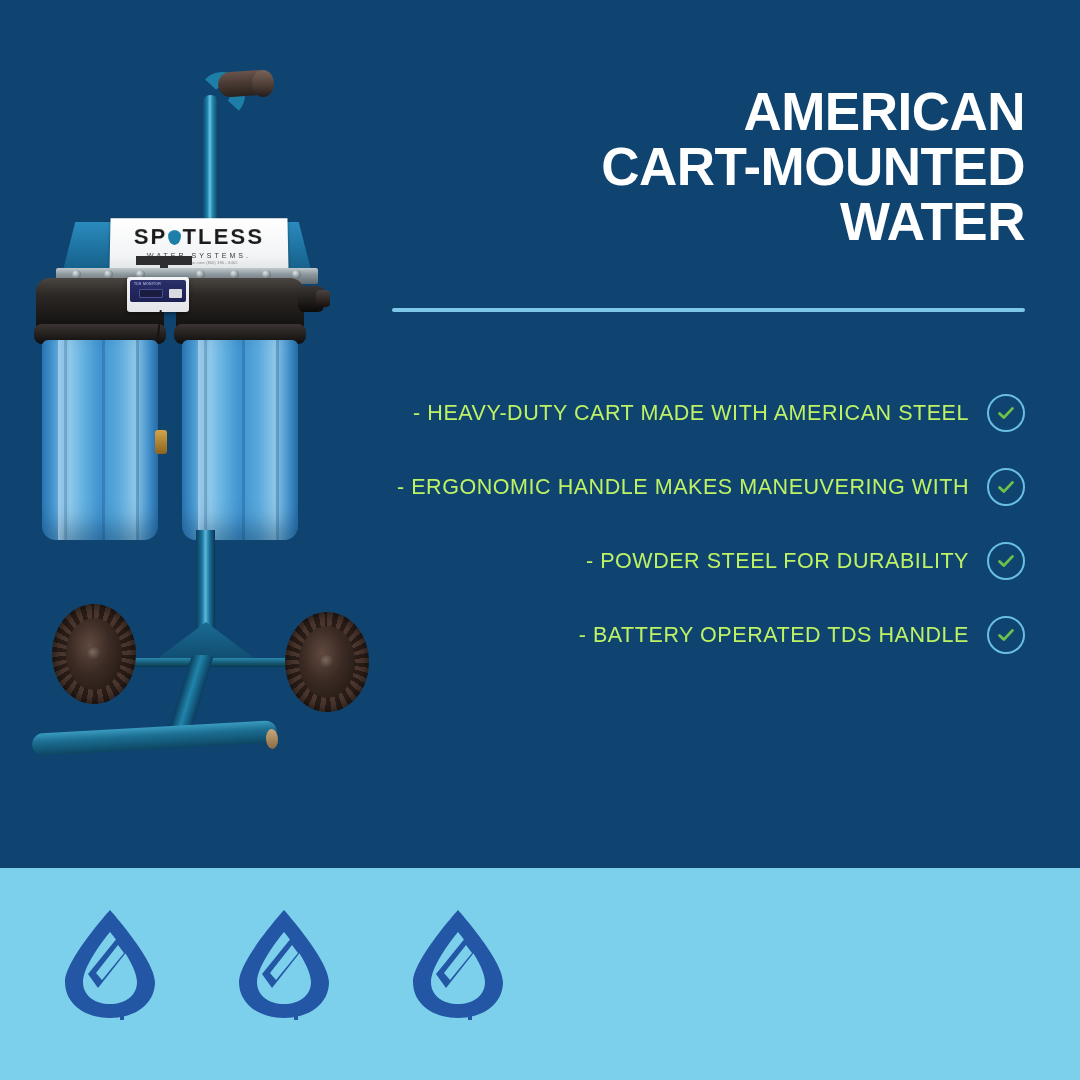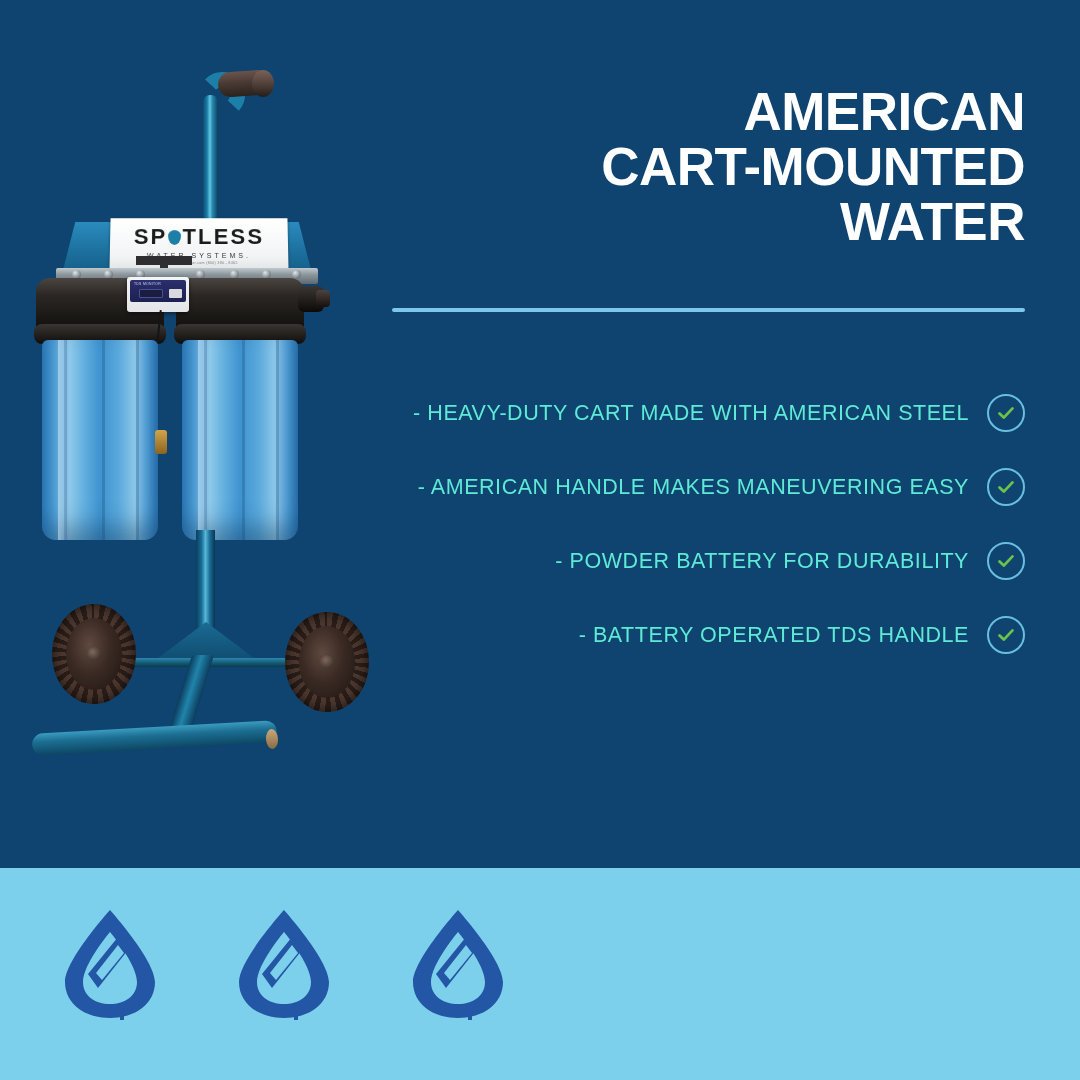--- a/index.html
+++ b/index.html
@@ -335,21 +335,21 @@
     left:0; top:376px;
     width:645px;
   }
   .feature-row {
     display:flex;
     align-items:center;
     justify-content:flex-end;
     height:74px;
   }
   .feature-text {
-    color:#5eead4;
+    color:#bef264;
     font-size:21.5px;
     letter-spacing:.55px;
     white-space:nowrap;
     text-align:right;
   }
   .check {
     width:38px; height:38px;
     margin-left:18px;
     flex:0 0 38px;
     border:2.5px solid #69bfe2;
@@ -473,30 +473,30 @@
       <div class="feature-row">
         <div class="feature-text">- HEAVY-DUTY CART MADE WITH AMERICAN STEEL</div>
         <div class="check">
           <svg width="20" height="20" viewBox="0 0 20 20" aria-hidden="true">
             <path d="M3.5 10.4 L7.8 14.6 L16.5 5.4" fill="none" stroke="#6cc24a" stroke-width="2.8" stroke-linecap="round" stroke-linejoin="round"></path>
           </svg>
         </div>
       </div>
 
       <div class="feature-row">
-        <div class="feature-text">- AMERICAN HANDLE MAKES MANEUVERING EASY</div>
+        <div class="feature-text">- ERGONOMIC HANDLE MAKES MANEUVERING WITH</div>
         <div class="check">
           <svg width="20" height="20" viewBox="0 0 20 20" aria-hidden="true">
             <path d="M3.5 10.4 L7.8 14.6 L16.5 5.4" fill="none" stroke="#6cc24a" stroke-width="2.8" stroke-linecap="round" stroke-linejoin="round"></path>
           </svg>
         </div>
       </div>
 
       <div class="feature-row">
-        <div class="feature-text">- POWDER BATTERY FOR DURABILITY</div>
+        <div class="feature-text">- POWDER STEEL FOR DURABILITY</div>
         <div class="check">
           <svg width="20" height="20" viewBox="0 0 20 20" aria-hidden="true">
             <path d="M3.5 10.4 L7.8 14.6 L16.5 5.4" fill="none" stroke="#6cc24a" stroke-width="2.8" stroke-linecap="round" stroke-linejoin="round"></path>
           </svg>
         </div>
       </div>
 
       <div class="feature-row">
         <div class="feature-text">- BATTERY OPERATED TDS HANDLE</div>
         <div class="check">

